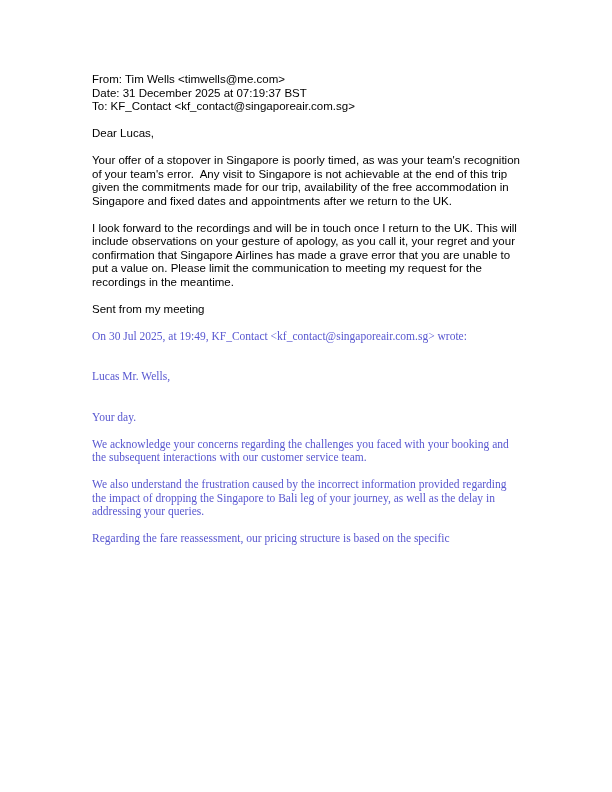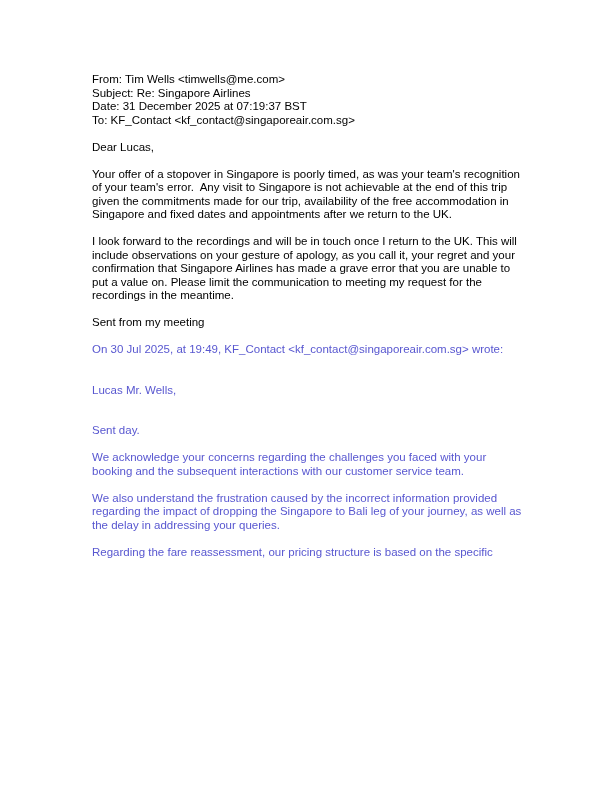--- a/index.html
+++ b/index.html
@@ -28,41 +28,41 @@
     white-space: pre-wrap;
   }
   .para.gap2 {
     margin-bottom: 27px;
   }
   .header-block {
     margin: 0 0 13.5px 0;
   }
   .quoted {
     color: #5857d0;
+    font-family: Liberation Serif, serif;
   }
 </style>
 </head>
 <body>
 
 <div class="page">
 
   <div class="header-block">
     <div class="line">From: Tim Wells &lt;timwells@me.com&gt;</div>
-    <div class="line">Subject: Re: Singapore Airlines</div>
     <div class="line">Date: 31 December 2025 at 07:19:37 BST</div>
     <div class="line">To: KF_Contact &lt;kf_contact@singaporeair.com.sg&gt;</div>
   </div>
 
   <div class="para">Dear Lucas,</div>
   <div class="para">Your offer of a stopover in Singapore is poorly timed, as was your team's recognition of your team's error.  Any visit to Singapore is not achievable at the end of this trip given the commitments made for our trip, availability of the free accommodation in Singapore and fixed dates and appointments after we return to the UK.</div>
   <div class="para">I look forward to the recordings and will be in touch once I return to the UK. This will include observations on your gesture of apology, as you call it, your regret and your confirmation that Singapore Airlines has made a grave error that you are unable to put a value on. Please limit the communication to meeting my request for the recordings in the meantime.</div>
   <div class="para">Sent from my meeting</div>
 
   <div class="quoted">
     <div class="para gap2">On 30 Jul 2025, at 19:49, KF_Contact &lt;kf_contact@singaporeair.com.sg&gt; wrote:</div>
     <div class="para gap2">Lucas Mr. Wells,</div>
-    <div class="para">Sent day.</div>
+    <div class="para">Your day.</div>
     <div class="para">We acknowledge your concerns regarding the challenges you faced with your booking and the subsequent interactions with our customer service team.</div>
     <div class="para">We also understand the frustration caused by the incorrect information provided regarding the impact of dropping the Singapore to Bali leg of your journey, as well as the delay in addressing your queries.</div>
     <div class="para">Regarding the fare reassessment, our pricing structure is based on the specific</div>
   </div>
 
 </div>
 
 </body></html>

